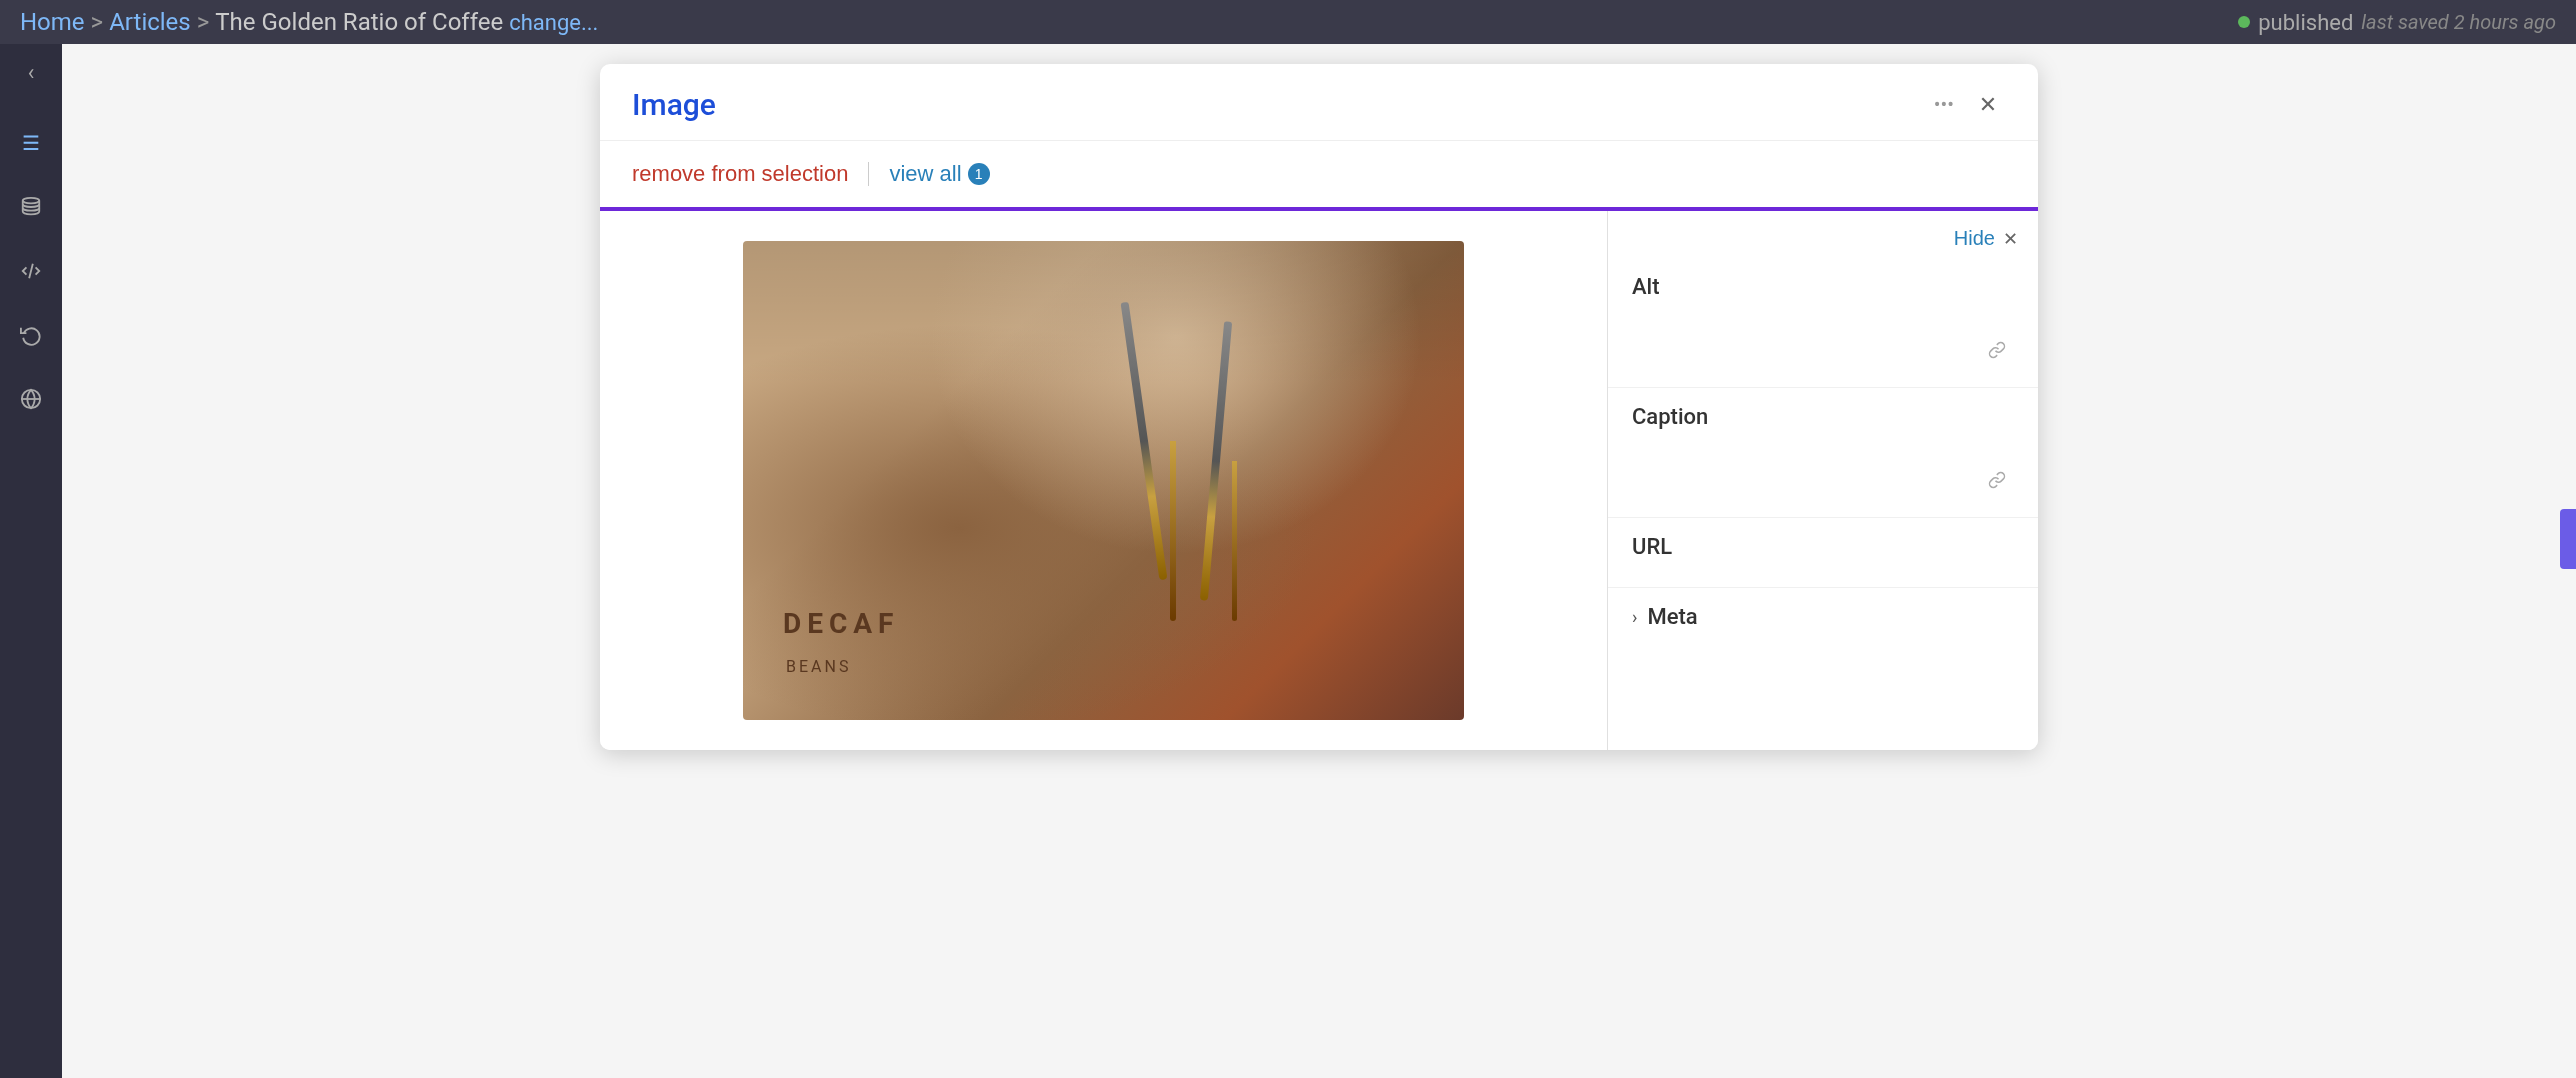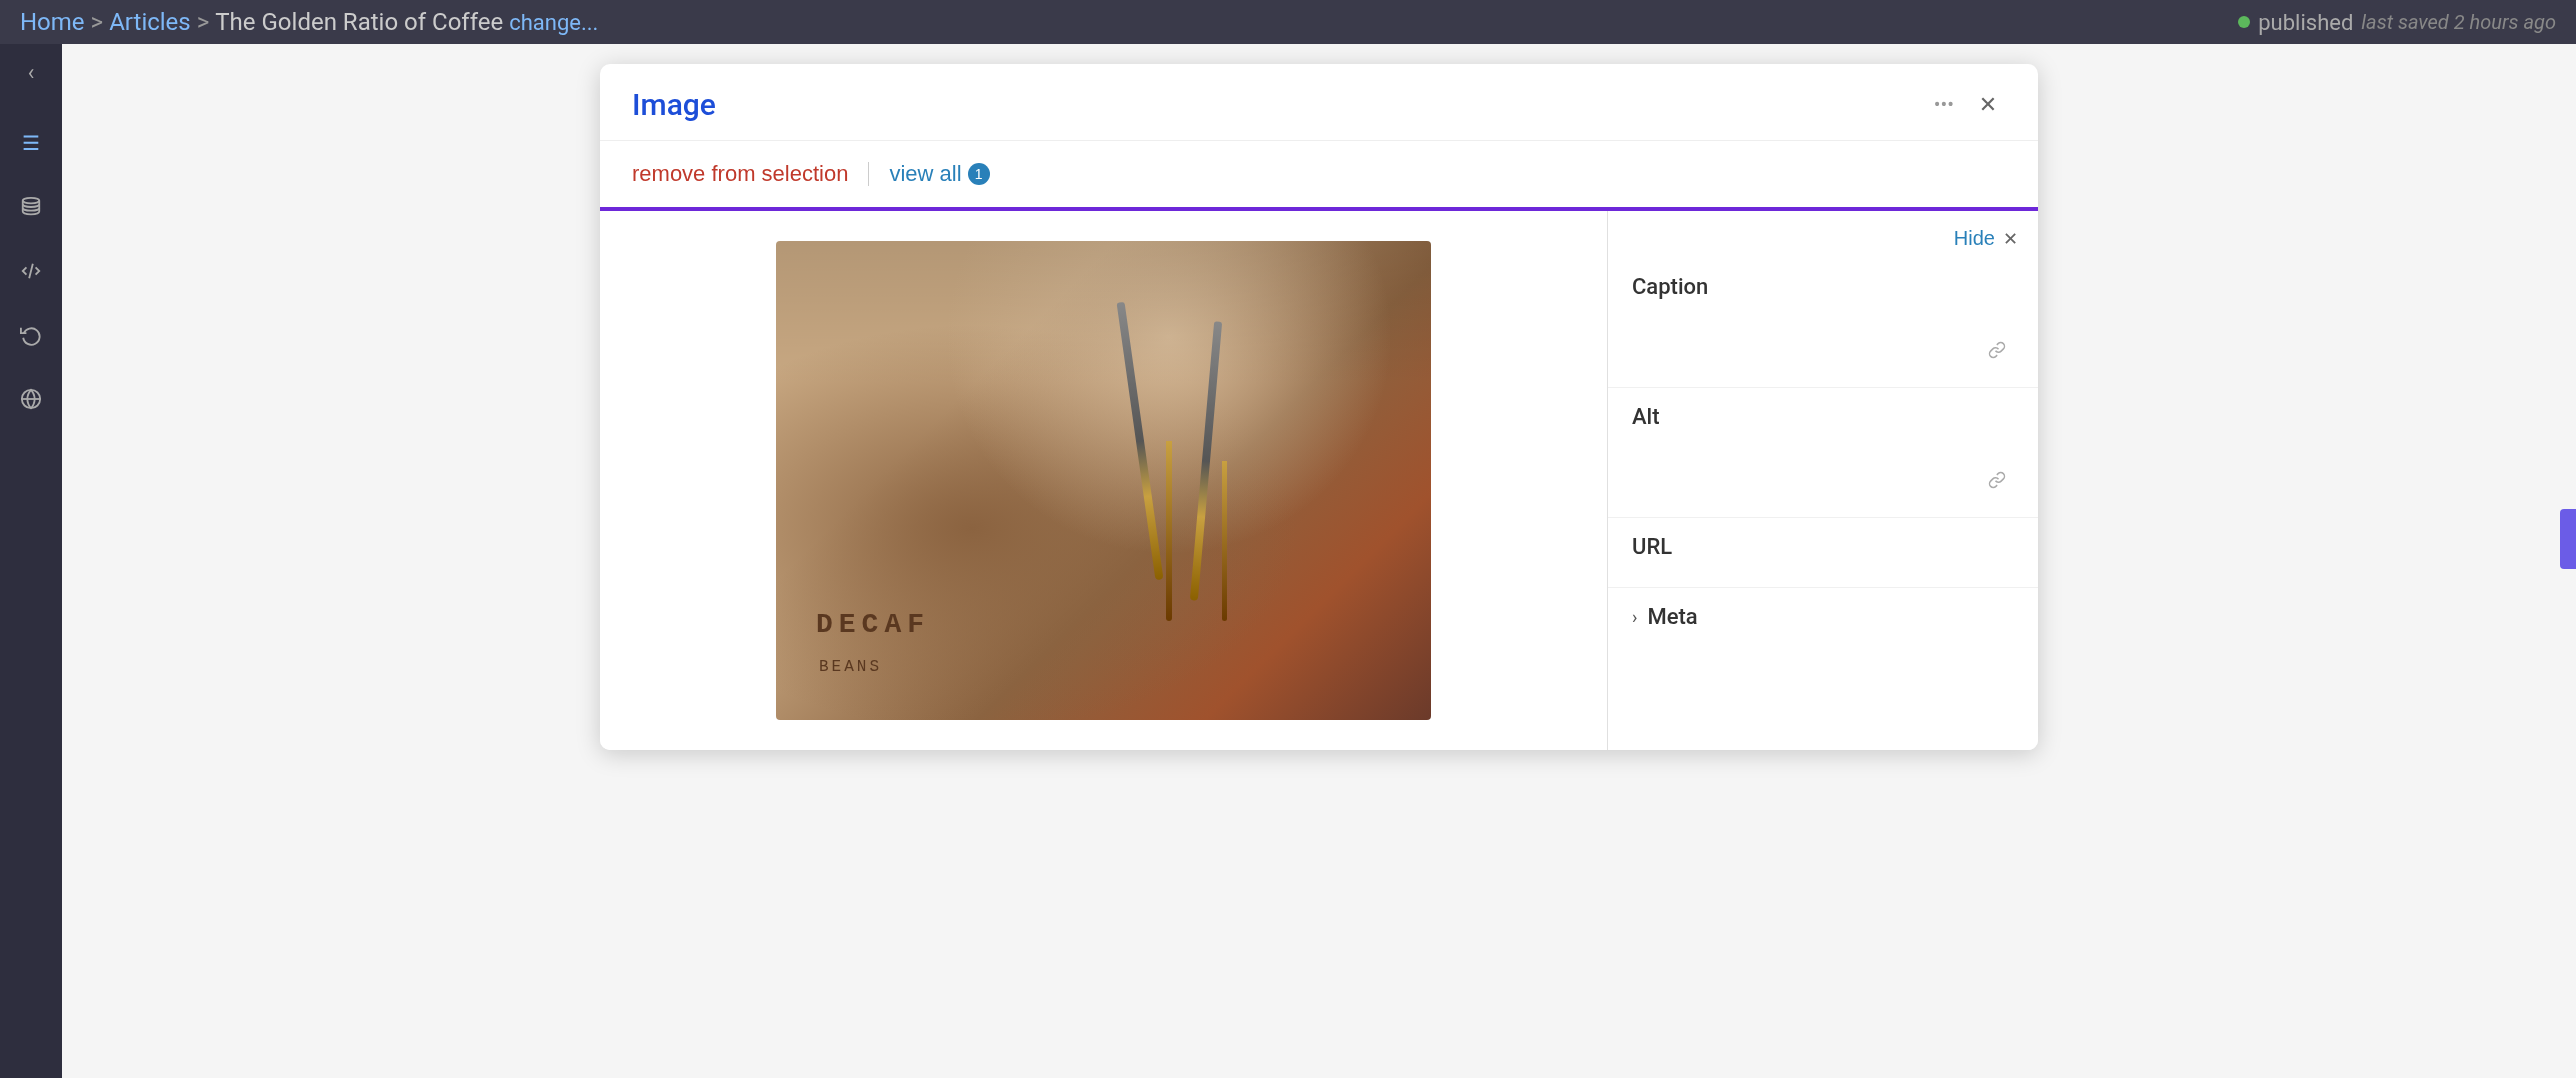--- a/index.html
+++ b/index.html
@@ -212,27 +212,26 @@
       display: flex;
       align-items: center;
       justify-content: center;
       padding: 30px;
       overflow: hidden;
       background: #fff;
     }
 
     
     .coffee-image-box {
-      width: 655px;
+      width: 721px;
       height: 479px;
       background: linear-gradient(135deg, #c8a882 30%, #8b6340 60%, #a0522d 80%, #6b3a2a 100%);
       border-radius: 4px;
       position: relative;
       overflow: hidden;
-      font-family: Liberation Mono, monospace;
     }
     .coffee-image-box::before {
       content: '';
       position: absolute;
       top: 0; left: 0; right: 0; bottom: 0;
       background: 
         linear-gradient(to bottom, rgba(0,0,0,0.1) 0%, transparent 30%),
         radial-gradient(ellipse at 60% 20%, #d4b896 0%, transparent 40%),
         radial-gradient(ellipse at 30% 60%, #8b6340 0%, transparent 50%);
     }
@@ -493,43 +492,43 @@
             </div>
           </div>
 
           <div class="right-panel">
             <div class="right-panel-header">
               <button class="hide-btn">Hide</button>
               <span class="hide-x">✕</span>
             </div>
 
             <div class="field-section">
+              <div class="field-label">Alt</div>
+              <div class="field-input-area">
+                <div class="link-icon">
+                  <svg width="18" height="18" viewBox="0 0 24 24" fill="none" stroke="#aaa" stroke-width="2">
+                    <path d="M10 13a5 5 0 0 0 7.54.54l3-3a5 5 0 0 0-7.07-7.07l-1.72 1.71"></path>
+                    <path d="M14 11a5 5 0 0 0-7.54-.54l-3 3a5 5 0 0 0 7.07 7.07l1.71-1.71"></path>
+                  </svg>
+                </div>
+              </div>
+            </div>
+
+            <div class="field-section">
               <div class="field-label">Caption</div>
               <div class="field-input-area">
                 <div class="link-icon">
                   <svg width="18" height="18" viewBox="0 0 24 24" fill="none" stroke="#aaa" stroke-width="2">
                     <path d="M10 13a5 5 0 0 0 7.54.54l3-3a5 5 0 0 0-7.07-7.07l-1.72 1.71"></path>
                     <path d="M14 11a5 5 0 0 0-7.54-.54l-3 3a5 5 0 0 0 7.07 7.07l1.71-1.71"></path>
                   </svg>
                 </div>
               </div>
             </div>
 
-            <div class="field-section">
-              <div class="field-label">Alt</div>
-              <div class="field-input-area">
-                <div class="link-icon">
-                  <svg width="18" height="18" viewBox="0 0 24 24" fill="none" stroke="#aaa" stroke-width="2">
-                    <path d="M10 13a5 5 0 0 0 7.54.54l3-3a5 5 0 0 0-7.07-7.07l-1.72 1.71"></path>
-                    <path d="M14 11a5 5 0 0 0-7.54-.54l-3 3a5 5 0 0 0 7.07 7.07l1.71-1.71"></path>
-                  </svg>
-                </div>
-              </div>
-            </div>
-
             <div class="url-section">
               <div class="field-label">URL</div>
             </div>
 
             <div class="meta-section">
               <div class="meta-header">
                 <span class="meta-chevron">›</span>
                 <span class="meta-label">Meta</span>
               </div>
             </div>

